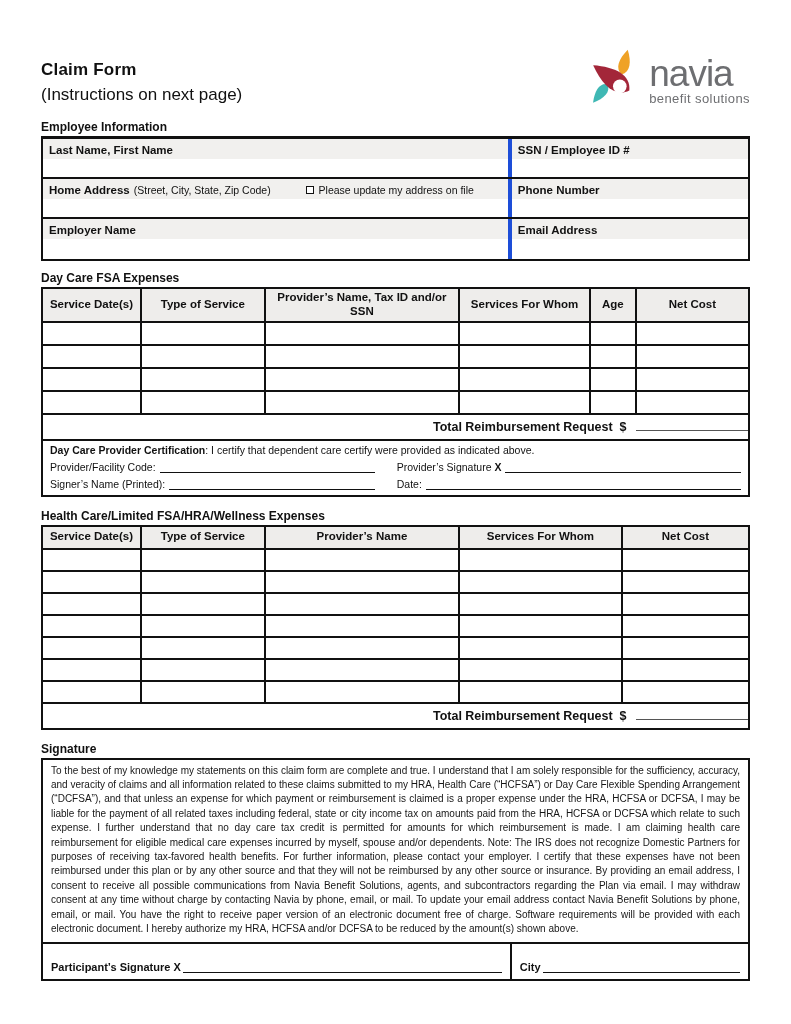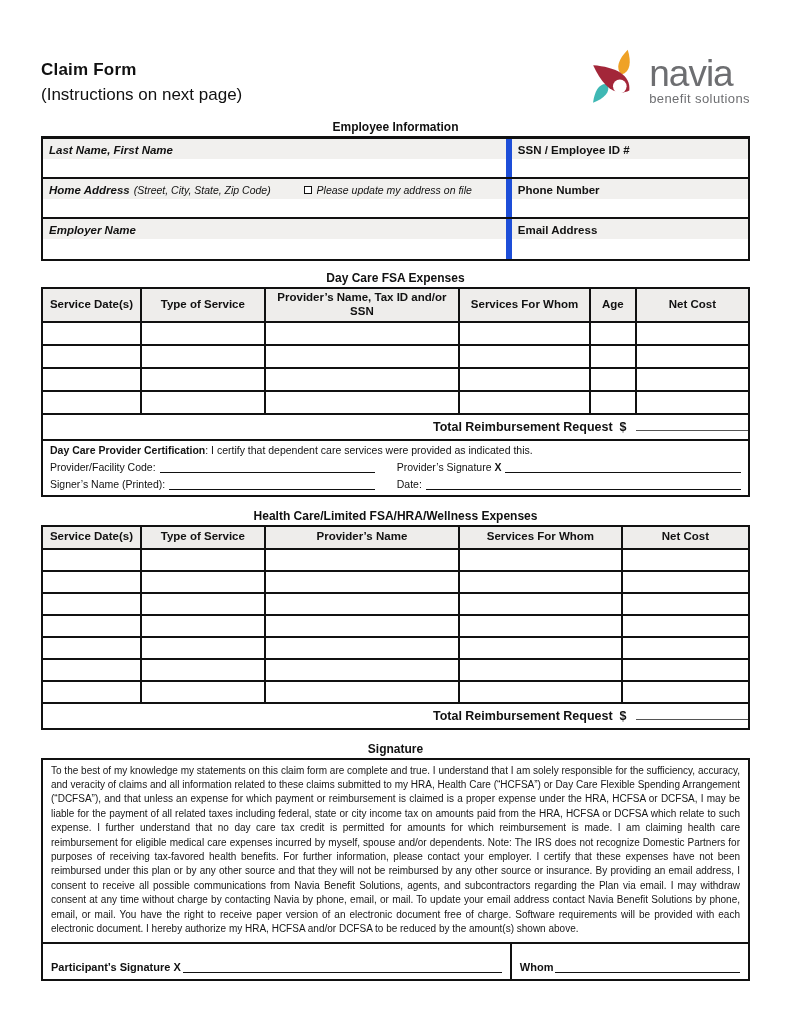--- a/index.html
+++ b/index.html
@@ -18,28 +18,28 @@
   .header { display: flex; justify-content: space-between; align-items: flex-start; height: 66px; }
   .title-block h1 { font-size: 17px; font-weight: bold; margin-top: 16px; letter-spacing: 0.2px; }
   .title-block .subtitle { font-size: 17px; margin-top: 5px; }
   .logo { display: flex; align-items: center; margin-top: 2px; }
   .logo svg { width: 56px; height: 62px; display: block; }
   .logo-text { margin-left: 4px; margin-top: 10px; }
   .logo-name { font-size: 37px; font-weight: 400; color: #6d6e71; letter-spacing: -1px; line-height: 0.85; }
   .logo-tagline { font-size: 13px; color: #6d6e71; letter-spacing: 0.4px; margin-top: 1px; }
 
   
-  .sec-heading { font-size: 12px; font-weight: bold; margin-top: 10px; margin-bottom: 2px; text-align: center; }
+  .sec-heading { font-size: 12px; font-weight: bold; margin-top: 10px; margin-bottom: 2px; }
 
   
   .emp-table { border: 2px solid #111; border-top-width: 3px; }
   .emp-row { display: flex; height: 40px; border-bottom: 2px solid #111; }
   .emp-row:last-child { border-bottom: none; }
   .emp-cell { overflow: hidden; }
-  .emp-cell.left { width: 66.5%; border-right: 6px solid #1d4ed8; font-style: italic; }
+  .emp-cell.left { width: 66.5%; border-right: 4px solid #1d4ed8; }
   .emp-cell.right { flex: 1; text-align: right; }
   .emp-label { background: #f1f0ee; font-size: 11.5px; font-weight: bold; padding: 3px 6px 2px 6px; height: 20px;
                display: flex; align-items: center; }
   .emp-hint { font-weight: normal; font-size: 10.5px; margin-left: 4px; }
   .chk-group { display: flex; align-items: center; margin-left: auto; margin-right: 28px; font-weight: normal; font-size: 10.5px; }
   .chk-box { width: 8px; height: 8px; border: 1.2px solid #111; display: inline-block; margin-right: 5px; background: #fff; }
   .emp-write { height: 18px; }
 
   
   .promo { text-align: center; font-weight: bold; font-size: 13.5px; line-height: 20px; margin-top: 9px; }
@@ -207,21 +207,21 @@
       <tr>
         <td class="total-cell" colspan="6">
           <span>Total Reimbursement Request</span>
           &nbsp;<span>$</span>
           <span class="blankline total-blank"></span>
         </td>
       </tr>
       <tr>
         <td class="cert-cell" colspan="6">
           <div class="cert-line1">
-            <span class="cert-title">Day Care Provider Certification</span><span>: I certify that dependent care services were provided as indicated this.</span>
+            <span class="cert-title">Day Care Provider Certification</span><span>: I certify that dependent care certify were provided as indicated above.</span>
           </div>
           <div class="cert-row">
             <div class="cert-left">
               <span>Provider/Facility Code:</span>
               <span class="fill"></span>
             </div>
             <div class="cert-right">
               <span>Provider’s Signature</span>&nbsp;<span class="boldx">X</span>
               <span class="fill"></span>
             </div>
@@ -321,19 +321,19 @@
 
   <div class="sec-heading" style="margin-top:12px">Signature</div>
   <div class="sig-box">
     <div class="legal">To the best of my knowledge my statements on this claim form are complete and true. I understand that I am solely responsible for the sufficiency, accuracy, and veracity of claims and all information related to these claims submitted to my HRA, Health Care (“HCFSA”) or Day Care Flexible Spending Arrangement (“DCFSA”), and that unless an expense for which payment or reimbursement is claimed is a proper expense under the HRA, HCFSA or DCFSA, I may be liable for the payment of all related taxes including federal, state or city income tax on amounts paid from the HRA, HCFSA or DCFSA which relate to such expense. I further understand that no day care tax credit is permitted for amounts for which reimbursement is made. I am claiming health care reimbursement for eligible medical care expenses incurred by myself, spouse and/or dependents. Note: The IRS does not recognize Domestic Partners for purposes of receiving tax-favored health benefits. For further information, please contact your employer. I certify that these expenses have not been reimbursed under this plan or by any other source and that they will not be reimbursed by any other source or insurance. By providing an email address, I consent to receive all possible communications from Navia Benefit Solutions, agents, and subcontractors regarding the Plan via email. I may withdraw consent at any time without charge by contacting Navia by phone, email, or mail. To update your email address contact Navia Benefit Solutions by phone, email, or mail. You have the right to receive paper version of an electronic document free of charge. Software requirements will be provided with each electronic document. I hereby authorize my HRA, HCFSA and/or DCFSA to be reduced by the amount(s) shown above.</div>
     <div class="sig-row">
       <div class="sig-left">
         <span>Participant’s Signature</span>&nbsp;<span>X</span>
         <span class="fill"></span>
       </div>
       <div class="sig-right">
-        <span>Whom</span>
+        <span>City</span>
         <span class="fill"></span>
       </div>
     </div>
   </div>
 
 </div>
 
 </body></html>

